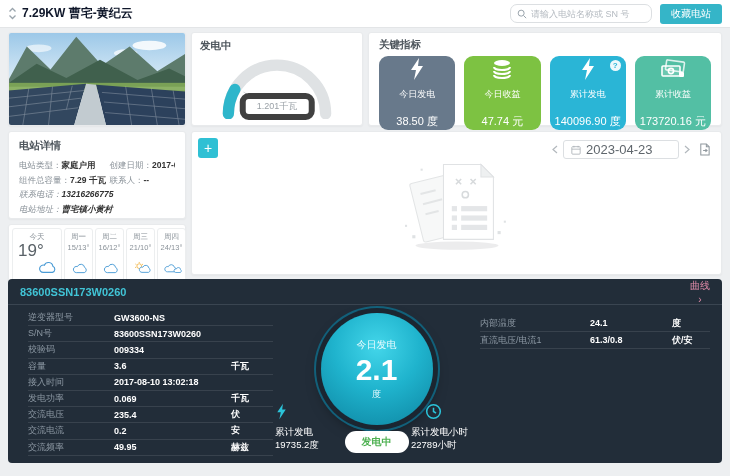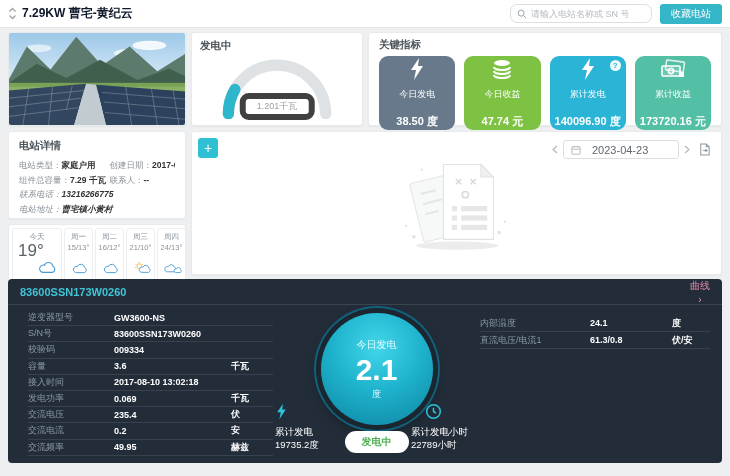--- a/index.html
+++ b/index.html
@@ -26,21 +26,21 @@
   .row1 { display:flex; gap:5px; padding:4px 8px 0; height:98px; }
   .photo-card { width:178px; border-radius:3px; overflow:hidden; position:relative; flex:none; }
   .photo-card svg { display:block; width:100%; height:100%; }
   .gauge-card { width:172px; flex:none; padding:6px 8px; position:relative; }
   .gauge-svg { display:block; margin:0 auto; }
   .gauge-pill { position:absolute; bottom:5px; left:50%; transform:translateX(-50%); border:6px solid #404040; border-radius:9px; font-size:9px; color:#9aa1a7; padding:1px 11px; background:#fff; white-space:nowrap; }
   .indicators-card { flex:1; padding:5px 10px 7px; }
   .tiles { display:flex; gap:9px; margin-top:4px; }
   .tile { flex:1; height:74px; border-radius:9px; color:#fff; display:flex; flex-direction:column; align-items:center; justify-content:center; position:relative; }
   .tile-label { font-size:9px; margin-top:3px; }
-  .tile-value { font-size:11px; font-weight:bold; margin-top:13px; }
+  .tile-value { font-size:11px; font-weight:normal; margin-top:13px; }
   .help-badge { position:absolute; top:4px; right:5px; width:11px; height:11px; border-radius:50%; background:rgba(255,255,255,.92); color:#2ab5d6; font-size:8px; font-weight:bold; text-align:center; line-height:11px; cursor:pointer; }
 
   
   .row2 { display:flex; gap:5px; padding:5px 8px 0; height:149px; }
   .left-col { width:178px; flex:none; display:flex; flex-direction:column; gap:5px; }
   .details-card { height:88px; padding:7px 10px; }
   .detail-grid { margin-top:5px; display:flex; flex-wrap:wrap; }
   .detail-field { font-size:8.5px; line-height:14.5px; white-space:nowrap; overflow:hidden; }
   .detail-field .lbl { color:#8a9299; }
   .detail-field .val { color:#333; font-weight:bold; }
@@ -49,21 +49,21 @@
   .wtile { border:1px solid #eceeef; border-radius:3px; flex:none; display:flex; flex-direction:column; align-items:center; padding:3px 1px 2px; }
   .wtile-today { width:50px; }
   .wtile-day { width:29px; }
   .wlabel { font-size:7.5px; color:#8a9299; }
   .wtemp-big { font-size:17px; color:#5a6268; line-height:18px; align-self:flex-start; padding-left:4px; }
   .wtemp { font-size:7.5px; color:#8a9299; margin-top:1px; }
   .wicon { margin-top:auto; align-self:flex-end; padding:0 2px 1px 0; }
   .chart-card { flex:1; position:relative; padding:6px; }
   .add-btn { width:20px; height:20px; background:#2fc0d4; color:#fff; border:none; border-radius:3px; font-size:14px; line-height:18px; text-align:center; cursor:pointer; }
   .date-controls { position:absolute; top:8px; right:10px; display:flex; align-items:center; gap:5px; }
-  .date-input { border:1px solid #dcdfe2; border-radius:3px; height:19px; width:116px; display:flex; align-items:center; gap:11px; padding:0 7px; font-size:11px; color:#5f666c; background:#fff; cursor:pointer; }
+  .date-input { border:1px solid #dcdfe2; border-radius:3px; height:19px; width:116px; display:flex; align-items:center; gap:5px; padding:0 7px; font-size:13px; color:#5f666c; background:#fff; cursor:pointer; }
   .arrow-btn { background:none; border:none; padding:0; cursor:pointer; display:flex; align-items:center; }
   .export-btn { background:none; border:none; padding:0; margin-left:3px; cursor:pointer; display:flex; }
   .empty-illustration { position:absolute; left:50%; top:52%; transform:translate(-50%,-50%); }
 
   
   .device-panel { margin:4px 8px 0; height:184px; background:#222d39; border-radius:4px; color:#fff; position:relative; }
   .dev-header { height:26px; display:flex; align-items:center; justify-content:space-between; padding:0 12px; border-bottom:1px solid #3a4551; }
   .sn-tab { color:#41c4d6; font-size:11px; font-weight:bold; cursor:pointer; }
   .curve-link { font-size:10px; cursor:pointer; display:flex; align-items:center; gap:1px;flex-direction:column; }
   .dev-body { display:flex; padding:5px 12px 6px; height:157px;margin-left:8px; }

